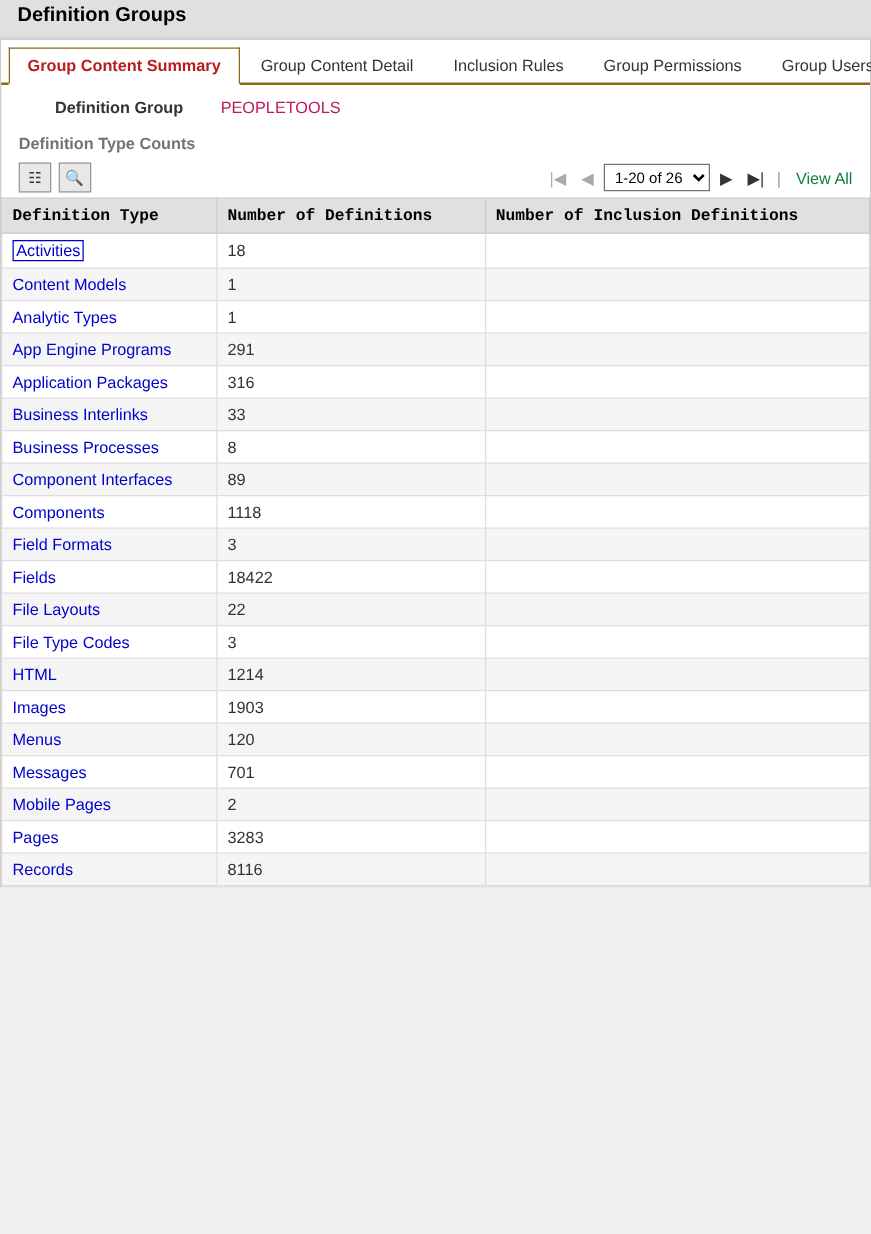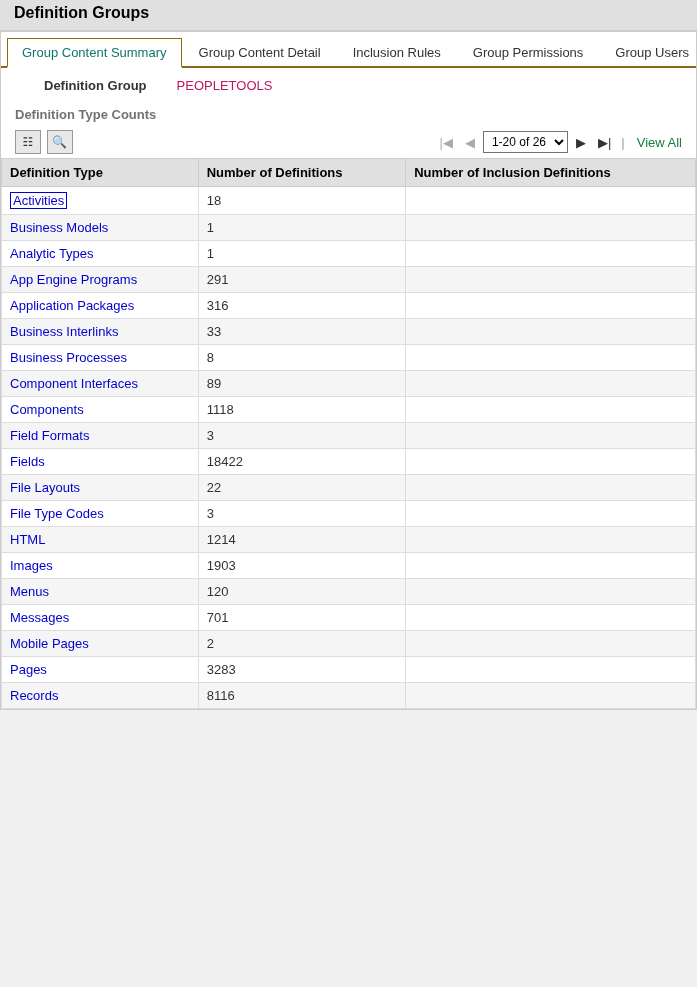--- a/index.html
+++ b/index.html
@@ -37,22 +37,22 @@
       cursor: pointer;
       font-size: 13px;
       color: #333;
       border: 1px solid transparent;
       border-bottom: none;
       margin-right: 2px;
       white-space: nowrap;
       text-decoration: none;
     }
     .tab.active {
-      font-weight: normal;
-      color: #0f766e;
+      font-weight: bold;
+      color: #b91c1c;
       border: 1px solid #8b6914;
       border-bottom: 2px solid #fff;
       background: #fff;
       margin-bottom: -2px;
     }
     
     .def-group-row {
       display: flex;
       align-items: center;
       padding: 10px 14px;
@@ -128,20 +128,21 @@
       margin: 0 2px;
     }
     
     .data-table {
       width: 100%;
       border-collapse: collapse;
       margin: 0;
     }
     .data-table thead tr {
       background: #e0e0e0;
+      font-family: Liberation Mono, monospace;
     }
     .data-table thead th {
       text-align: left;
       padding: 6px 8px;
       font-weight: bold;
       font-size: 13px;
       border: 1px solid #ccc;
       color: #000;
     }
     .data-table th:nth-child(2),
@@ -225,21 +226,21 @@
         <th>Number of Inclusion Definitions</th>
       </tr>
     </thead>
     <tbody id="table-body">
     <tr>
           <td><a class="cell-link boxed">Activities</a></td>
           <td class="num-col">18</td>
           <td></td>
         </tr>
         <tr>
-          <td><a class="cell-link">Business Models</a></td>
+          <td><a class="cell-link">Content Models</a></td>
           <td class="num-col">1</td>
           <td></td>
         </tr>
         <tr>
           <td><a class="cell-link">Analytic Types</a></td>
           <td class="num-col">1</td>
           <td></td>
         </tr>
         <tr>
           <td><a class="cell-link">App Engine Programs</a></td>

